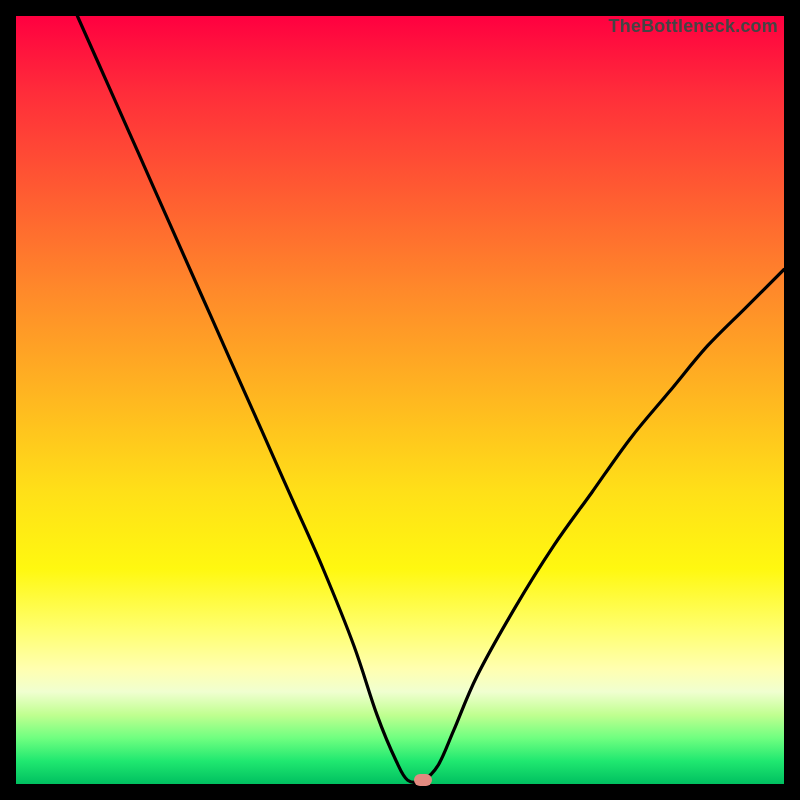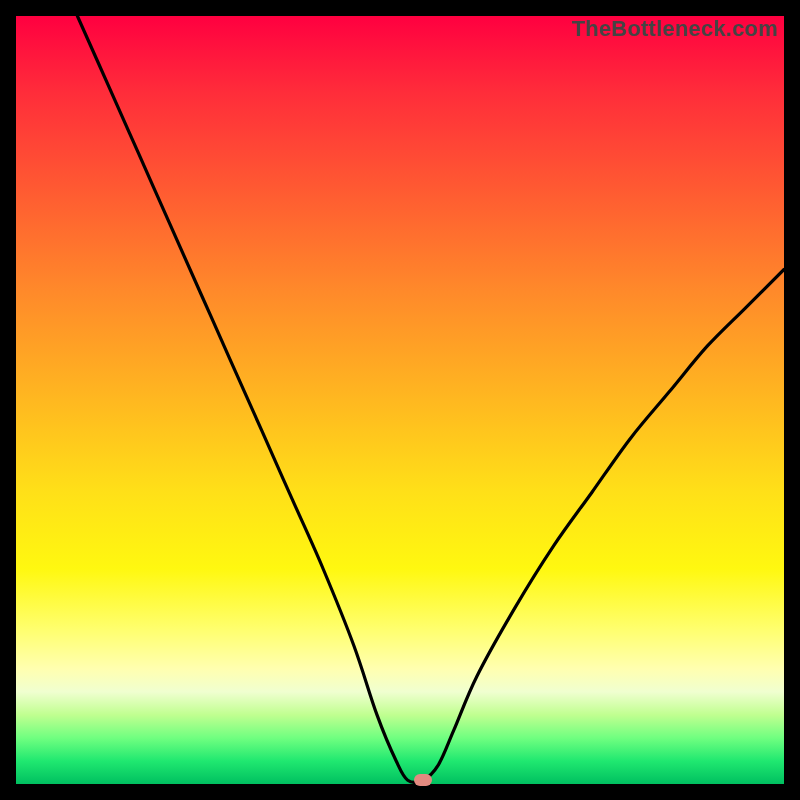--- a/index.html
+++ b/index.html
@@ -39,21 +39,21 @@
       #70ff80 94%,
       #20e870 97%,
       #00c060 100%
     );
   }
   .attribution {
     position: absolute;
     top: 0px;
     right: 6px;
     color: #444;
-    font-size: 22px;
+    font-size: 18px;
     font-weight: 600;
     letter-spacing: 0.2px;
     user-select: none;
   }
   svg.curve {
     position: absolute;
     left: 0;
     top: 0;
     width: 768px;
     height: 768px;

